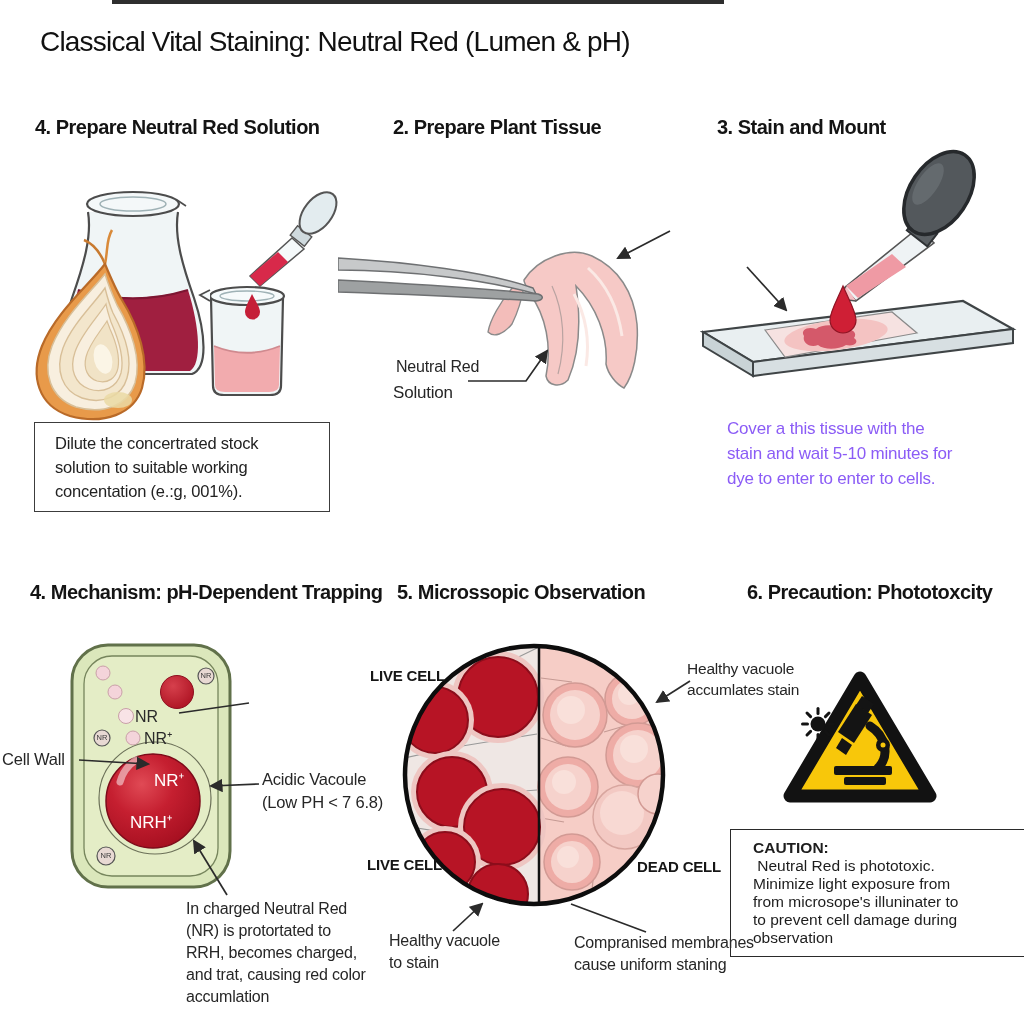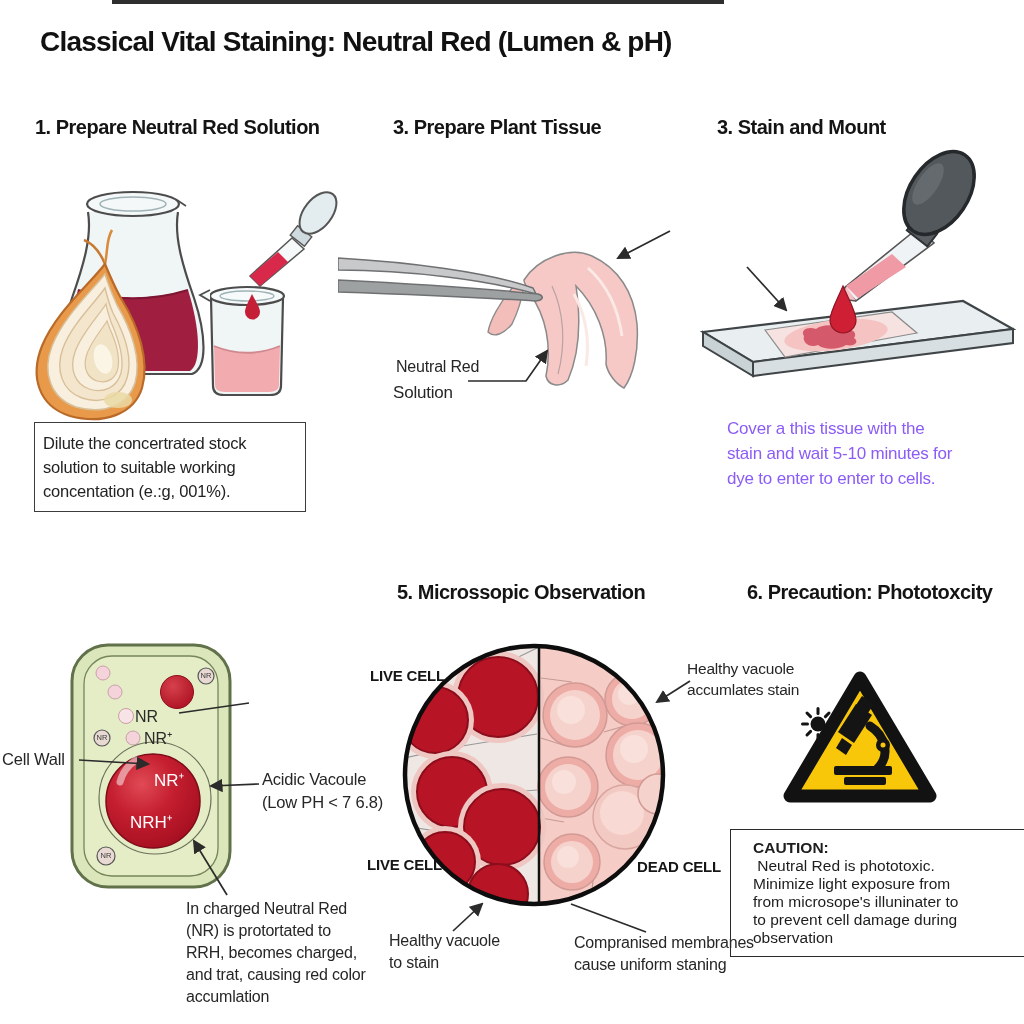--- a/index.html
+++ b/index.html
@@ -1,47 +1,48 @@
 <!DOCTYPE html>
 <html><head>
 <meta charset="utf-8">
 <style>
   html,body{margin:0;padding:0;background:#fff}
   .canvas{position:relative;width:1024px;height:1024px;background:#ffffff;overflow:hidden;
           font-family:"Liberation Sans",sans-serif;color:#1c1c1c}
   .abs{position:absolute}
-  .title{font-size:28px;font-weight:700;letter-spacing:-0.8px;color:#111;white-space:nowrap}
+  .title{font-size:28px;font-weight:400;letter-spacing:-0.8px;color:#111;white-space:nowrap}
   .hd{font-size:20px;font-weight:700;letter-spacing:-0.5px;color:#141414;white-space:nowrap}
   .ann{font-size:15.5px;line-height:21px;white-space:pre;color:#262626;letter-spacing:-0.2px}
   .ann2{font-size:16px;line-height:22px;white-space:pre;color:#262626;letter-spacing:-0.2px}
   .ann3{font-size:17px;line-height:25px;white-space:pre;color:#8b5cf6;letter-spacing:-0.2px}
   .bold{font-weight:400}
-  .notebox{border:1.6px solid #3c3c3c;padding:8px 8px;font-size:16.5px;line-height:24px;
+  .notebox{border:1.6px solid #3c3c3c;padding:8px 20px;font-size:16.5px;line-height:24px;
            white-space:pre;color:#222;letter-spacing:-0.2px}
   .cautionbox{border:1.6px solid #2a2a2a;padding:9px 22px;font-size:15.5px;line-height:18px;color:#1d1d1d}
   .cautionbox span{white-space:pre}
   .celllabel{font-size:15px;font-weight:700;letter-spacing:-0.2px;color:#161616;white-space:nowrap}
   .wlabel{color:#ffffff;font-size:17px;white-space:nowrap}
   .nrlabel{font-size:16px;color:#2a2a2a;white-space:nowrap}
   .badge{font-size:7.5px;color:#3a3a3a;width:20px;text-align:center;white-space:nowrap}
   .topline{background:#2e2e2e}
   svg{display:block}
 </style>
 </head>
 <body>
 
 <div class="canvas">
 
   <div class="abs topline" style="left:112px;top:0;width:612px;height:4px"></div>
 
   <div class="abs title" style="left:40px;top:26px">Classical Vital Staining: Neutral Red (Lumen &amp; pH)</div>
 
-  <div class="abs hd" style="left:35px;top:116px">1. Prepare Neutral Red Solution</div>
-  <div class="abs hd" style="left:393px;top:116px">3. Prepare Plant Tissue</div>
+  <div class="abs hd" style="left:35px;top:116px">4. Prepare Neutral Red Solution</div>
+  <div class="abs hd" style="left:393px;top:116px">2. Prepare Plant Tissue</div>
   <div class="abs hd" style="left:717px;top:116px">3. Stain and Mount</div>
+  <div class="abs hd" style="left:30px;top:581px">4. Mechanism: pH-Dependent Trapping</div>
   <div class="abs hd" style="left:397px;top:581px">5. Microssopic Observation</div>
   <div class="abs hd" style="left:747px;top:581px">6. Precaution: Phototoxcity</div>
 
   <svg class="abs" style="left:18px;top:178px" width="326" height="246" viewBox="0 0 326 246">
     <g>
       <path d="M70,34 C74,58 66,86 54,120 C42,156 40,190 56,196 L174,196 C190,190 188,156 176,120 C164,86 156,58 160,34" fill="#f0f5f6" stroke="#4c4c4c" stroke-width="2.2"></path>
       <path d="M60,112 C48,150 46,186 58,193 L172,193 C184,186 182,150 170,112 C134,122 96,122 60,112 Z" fill="#a01f40"></path>
       <path d="M60,112 C96,123 134,123 170,112" fill="none" stroke="#7d1632" stroke-width="2"></path>
       <ellipse cx="115" cy="26" rx="46" ry="12" fill="#f4f8f9" stroke="#4c4c4c" stroke-width="2.2"></ellipse>
       <ellipse cx="115" cy="26" rx="33" ry="7" fill="none" stroke="#9fb2b6" stroke-width="1.5"></ellipse>

